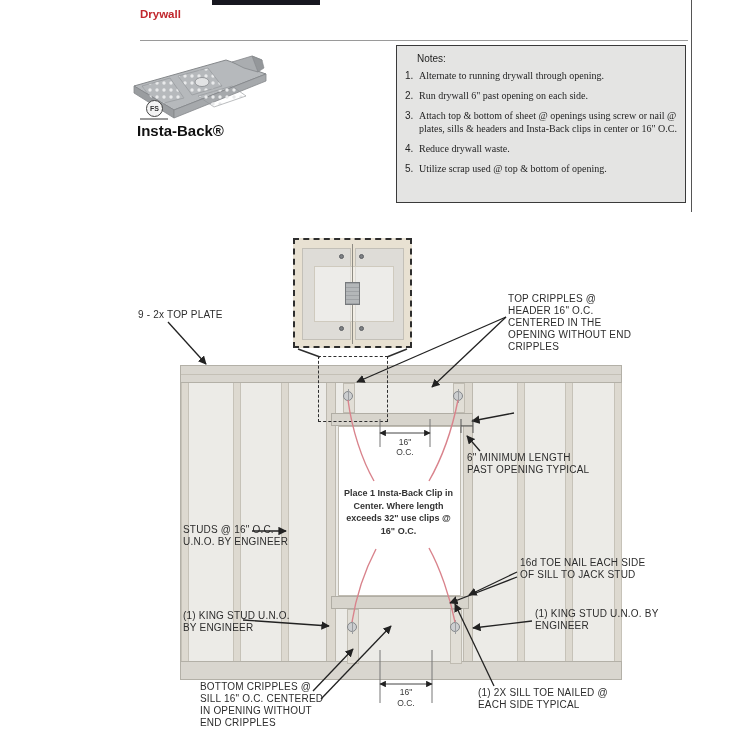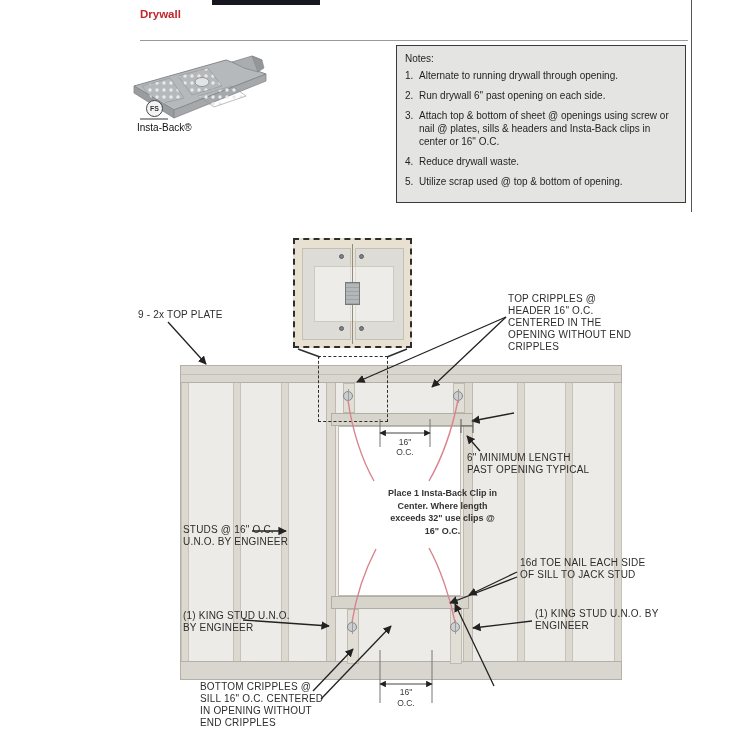--- a/index.html
+++ b/index.html
@@ -12,33 +12,33 @@
 
   
   .cat-title    { position:absolute; left:140px; top:8px;  font-size:11.5px; font-weight:bold; color:#c1272d; }
   .detail-title { position:absolute; left:140px; top:23px; font-size:11.5px; font-weight:bold; color:#141414; }
   .header-rule  { position:absolute; left:140px; top:40px; width:548px; height:1px; background:#9a9a9a; }
 
   
   .notes-box { position:absolute; left:396px; top:45px; width:290px; height:158px;
                background:#e4e4e3; border:1px solid #3a3a3a; box-sizing:border-box;
                padding:6px 8px; font-size:10px; line-height:1.3; color:#1f1f1f; }
-  .notes-heading { margin-bottom:4px; }
+  .notes-heading { margin-bottom:4px;margin-left:12px; }
   .notes-list { margin:0; padding:0; list-style:none; }
   .notes-list li { display:flex; margin-bottom:7px; }
   .notes-list .num { width:14px; flex:0 0 14px; }
-  .notes-list .txt { flex:1; }
+  .notes-list .txt { flex:1;font-family:Liberation Serif, serif; }
 
   
   .product { position:absolute; left:126px; top:52px; width:150px; height:95px; }
   .brand-logo { position:absolute; left:146px; top:100px; width:15px; height:15px; border:1px solid #444;
                 border-radius:50%; font-size:7px; font-weight:bold; color:#333;
                 display:flex; align-items:center; justify-content:center; background:#f4f4f4; }
   .logo-tagline { position:absolute; left:140px; top:118px; width:28px; height:2px; background:#9a9a9a; }
-  .brand-name { position:absolute; left:137px; top:122px; font-size:10px; font-weight:normal; color:#111; }
+  .brand-name { position:absolute; left:137px; top:122px; font-size:15px; font-weight:bold; color:#111; }
 
   
   .wall { position:absolute; left:180px; top:365px; width:442px; height:315px;
           background:#ecebe7; border:1px solid #b3b0a7; box-sizing:border-box; }
   .plate-top    { position:absolute; left:0; top:0; width:100%; height:16px; background:#d9d6cf; border-bottom:1px solid #b3b0a7; }
   .plate-top::after { content:""; position:absolute; left:0; top:8px; width:100%; height:1px; background:#c4c0b6; }
   .plate-bottom { position:absolute; left:0; bottom:0; width:100%; height:17px; background:#d9d6cf; border-top:1px solid #b3b0a7; }
   .seam { position:absolute; top:17px; bottom:18px; width:8px; background:#ddd9d0;
           border-left:1px solid #c6c2b8; border-right:1px solid #c6c2b8; box-sizing:border-box; }
   .jamb { position:absolute; top:17px; bottom:18px; width:10px; background:#dcd8cf;
@@ -76,21 +76,21 @@
   .lbl-min-header     { left:517px; top:399px; width:120px; }
   .lbl-min-length     { left:467px; top:452px; width:125px; }
   .lbl-studs          { left:183px; top:524px; width:120px; }
   .lbl-king-left      { left:183px; top:610px; width:120px; }
   .lbl-toe-nail       { left:520px; top:557px; width:135px; }
   .lbl-king-right     { left:535px; top:608px; width:125px; }
   .lbl-bottom-cripples{ left:200px; top:681px; width:130px; }
   .lbl-sill           { left:478px; top:687px; width:135px; }
 
   .opening-note { position:absolute; left:339px; top:487px; width:119px; text-align:center;
-                  font-size:9px; font-weight:bold; color:#333; line-height:1.4;padding-left:44px; }
+                  font-size:9px; font-weight:bold; color:#333; line-height:1.4; }
 
   .dim-text { position:absolute; font-size:8.5px; color:#3a3a3a; width:30px; text-align:center; }
 
   svg.overlay { position:absolute; left:0; top:0; pointer-events:none; }
 </style>
 </head>
 <body>
 
 <div class="canvas">
 
@@ -187,20 +187,21 @@
   <div class="callout-rect"></div>
 
   <div class="lbl lbl-top-plate">9 - 2x TOP PLATE</div>
   <div class="lbl lbl-top-cripples">TOP CRIPPLES @ HEADER 16" O.C. CENTERED IN THE OPENING WITHOUT END CRIPPLES</div>
   <div class="lbl lbl-min-length">6" MINIMUM LENGTH PAST OPENING TYPICAL</div>
   <div class="lbl lbl-studs">STUDS @ 16" O.C. U.N.O. BY ENGINEER</div>
   <div class="lbl lbl-king-left">(1) KING STUD U.N.O. BY ENGINEER</div>
   <div class="lbl lbl-toe-nail">16d TOE NAIL EACH SIDE OF SILL TO JACK STUD</div>
   <div class="lbl lbl-king-right">(1) KING STUD U.N.O. BY ENGINEER</div>
   <div class="lbl lbl-bottom-cripples">BOTTOM CRIPPLES @ SILL 16" O.C. CENTERED IN OPENING WITHOUT END CRIPPLES</div>
+  <div class="lbl lbl-sill">(1) 2X SILL TOE NAILED @ EACH SIDE TYPICAL</div>
 
   <div class="opening-note">Place 1 Insta-Back Clip in Center. Where length exceeds 32" use clips @ 16" O.C.</div>
 
   <div class="dim-text" style="left:390px; top:437px;">16"</div>
   <div class="dim-text" style="left:390px; top:447px;">O.C.</div>
   <div class="dim-text" style="left:391px; top:687px;">16"</div>
   <div class="dim-text" style="left:391px; top:698px;">O.C.</div>
 
   <svg class="overlay" width="750" height="750" viewBox="0 0 750 750">
     <defs>

